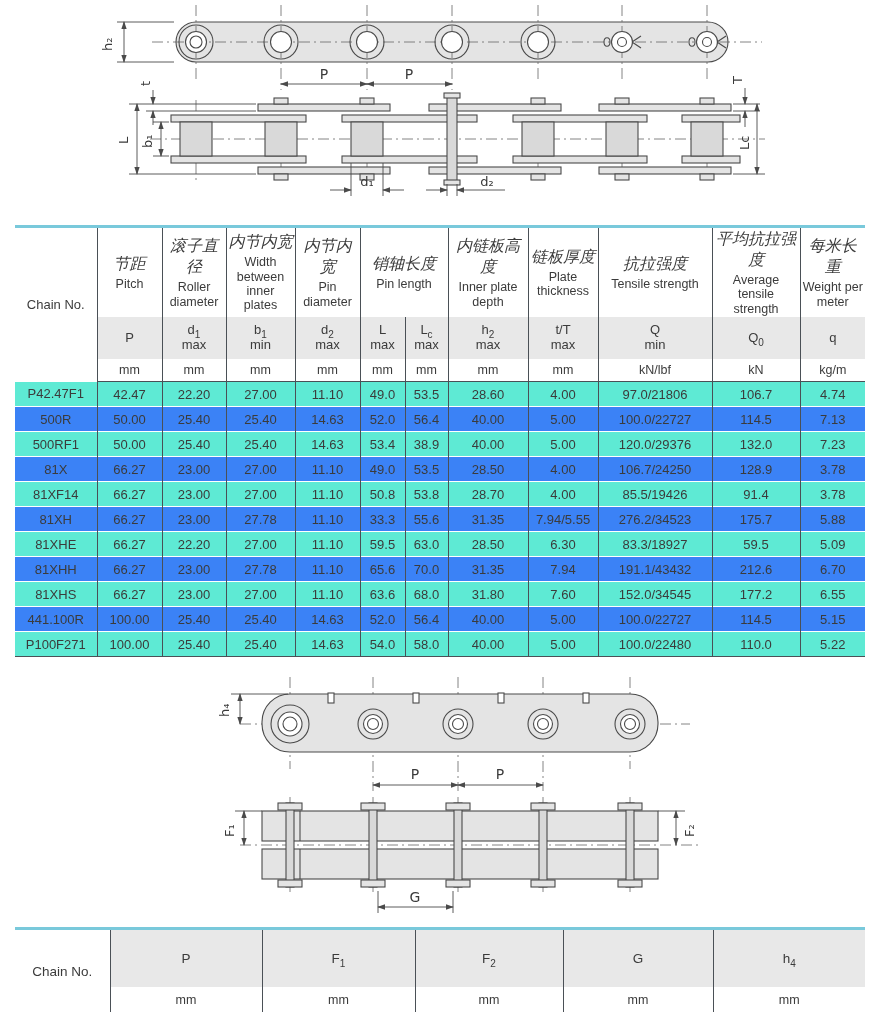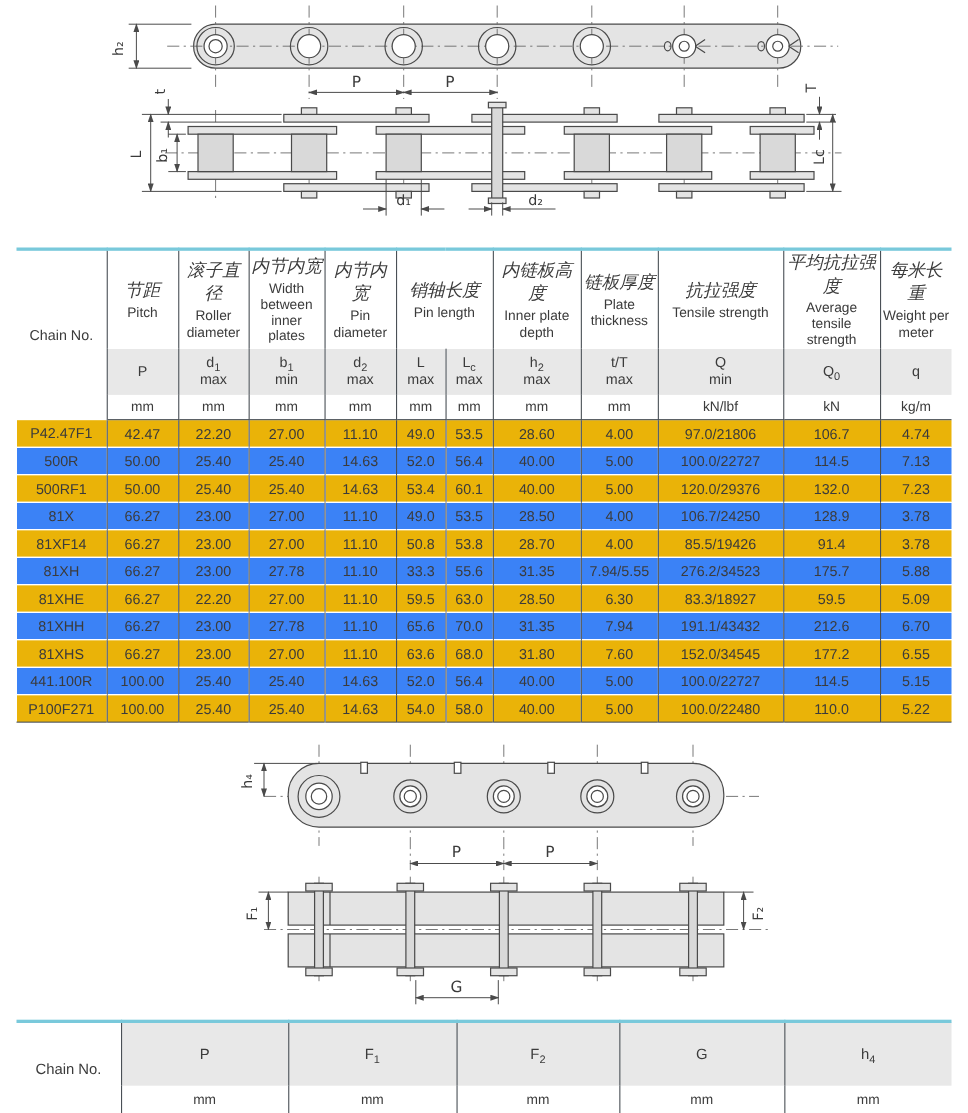--- a/index.html
+++ b/index.html
@@ -17,21 +17,21 @@
     border-right:1px solid #4a5056;font-weight:normal;text-align:center;
     vertical-align:middle;padding:1px 2px;color:#3b3b3b;overflow:hidden;
   }
   #mainTable th:last-child,#mainTable td:last-child{border-right:none;}
   #mainTable thead tr.ghead th{height:68px;font-size:13px;background:#ffffff;}
   #mainTable th.chainno{font-size:13.5px;background:#ffffff;}
   #mainTable tr.symrow td{height:40px;background:#e8e8e8;font-size:13px;line-height:1.15;}
   #mainTable tr.unitrow td{height:20px;font-size:12.5px;border-bottom:1px solid #4a5056;}
   #mainTable tbody td{height:22px;font-size:13px;border-top:1px solid #ffffff;}
   #mainTable tbody tr:first-child td{border-top:none;}
-  tr.row-odd{background:#eab308;padding-left:35px;}
+  tr.row-odd{background:#5eead4;padding-left:35px;}
   tr.row-even{background:#3b82f6;}
   .cn{font-size:16px;font-style:italic;}
   .en{font-size:12.5px;line-height:1.15;margin-top:2px;}
   sub{font-size:10px;line-height:0;}
 
   #rtTable{width:850px;margin:8px 0 0 15px;border-top:3px solid #79c9db;border-bottom:1px solid #4a5056;}
   #rtTable th,#rtTable td{
     border-right:1px solid #4a5056;font-weight:normal;text-align:center;
     vertical-align:middle;padding:1px 2px;color:#3b3b3b;
   }
@@ -358,21 +358,21 @@
           <td>114.5</td>
           <td>7.13</td>
         </tr>
         <tr class="row-odd">
           <td>500RF1</td>
           <td>50.00</td>
           <td>25.40</td>
           <td>25.40</td>
           <td>14.63</td>
           <td>53.4</td>
-          <td>60.1</td>
+          <td>38.9</td>
           <td>40.00</td>
           <td>5.00</td>
           <td>120.0/29376</td>
           <td>132.0</td>
           <td>7.23</td>
         </tr>
         <tr class="row-even">
           <td>81X</td>
           <td>66.27</td>
           <td>23.00</td>

